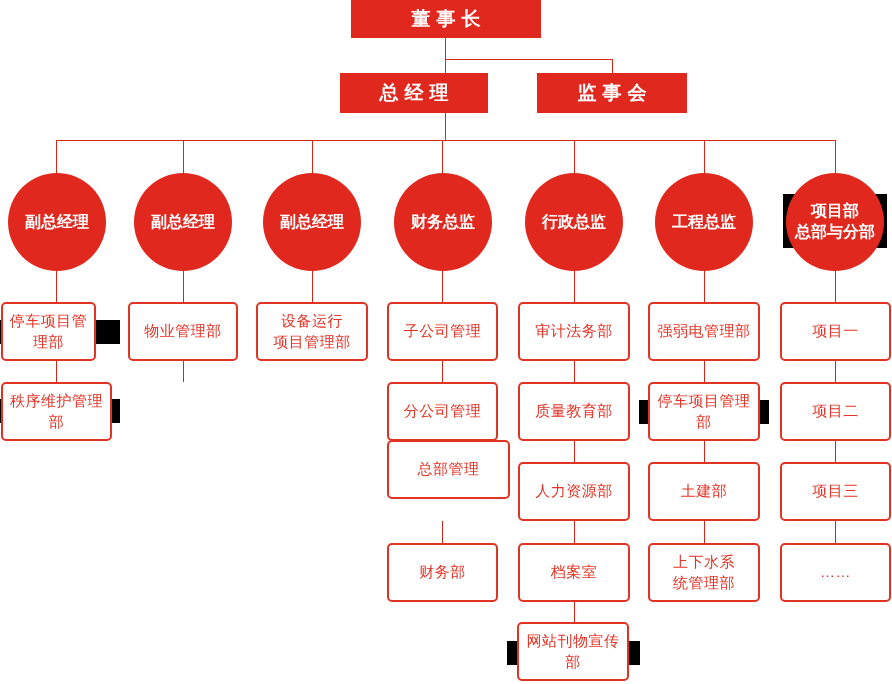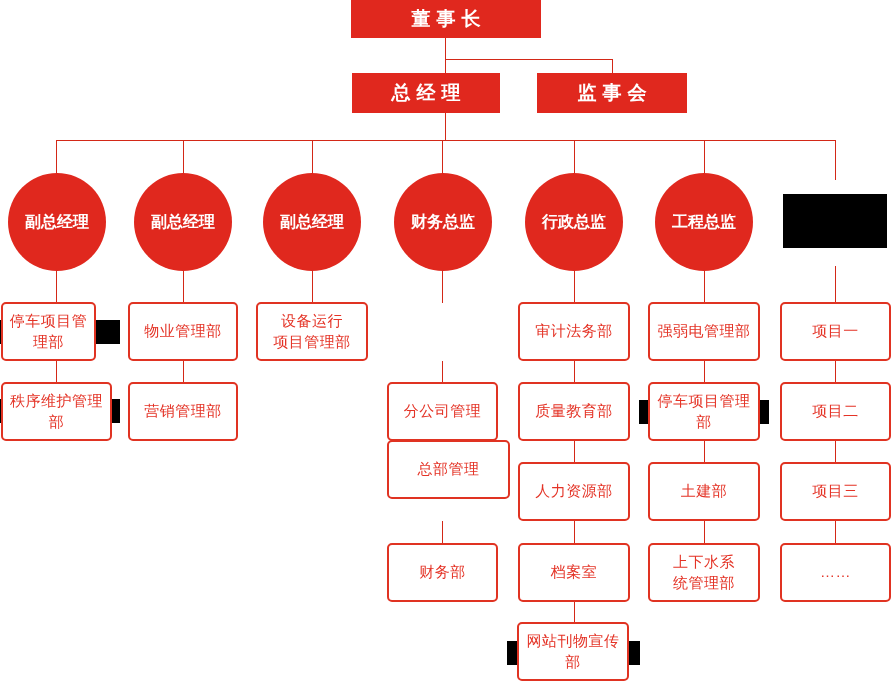--- a/index.html
+++ b/index.html
@@ -81,21 +81,21 @@
 
   <div class="mark" style="left:-7px;top:320px;width:127px;height:24px"></div>
   <div class="mark" style="left:-7px;top:399px;width:127px;height:24px"></div>
   <div class="mark" style="left:639px;top:400px;width:130px;height:24px"></div>
   <div class="mark" style="left:507px;top:641px;width:133px;height:24px"></div>
   <div class="mark" style="left:783px;top:194px;width:104px;height:54px"></div>
 
   <div class="topbox" style="left:351px;top:0;width:190px;height:38px">
     <span>董事长</span>
   </div>
-  <div class="topbox" style="left:352px;top:73px;width:148px;height:40px">
+  <div class="topbox" style="left:340px;top:73px;width:148px;height:40px">
     <span>总经理</span>
   </div>
   <div class="topbox" style="left:537px;top:73px;width:150px;height:40px">
     <span>监事会</span>
   </div>
 
   <div class="circle" style="left:8px;top:173px">
     <span>副总经理</span>
   </div>
   <div class="circle" style="left:134px;top:173px">
@@ -106,40 +106,44 @@
   </div>
   <div class="circle" style="left:394px;top:173px">
     <span>财务总监</span>
   </div>
   <div class="circle" style="left:525px;top:173px">
     <span>行政总监</span>
   </div>
   <div class="circle" style="left:655px;top:173px">
     <span>工程总监</span>
   </div>
+  <div class="circle" style="left:786px;top:173px">
+    <span>项目部
+总部与分部</span>
+  </div>
 
   <div class="box" style="left:1px;top:302px;width:95px">
     <span>停车项目管理部</span>
   </div>
   <div class="box" style="left:1px;top:382px;width:111px">
     <span>秩序维护管理部</span>
   </div>
 
   <div class="box" style="left:128px;top:302px;width:110px">
     <span>物业管理部</span>
   </div>
-  <div class="box" style="left:128px;top:382px;width:110px">
-    <span>营销管理部</span>
-  </div>
 
   <div class="box" style="left:256px;top:302px;width:112px">
     <span>设备运行
 项目管理部</span>
   </div>
 
+  <div class="box" style="left:387px;top:302px;width:111px">
+    <span>子公司管理</span>
+  </div>
   <div class="box" style="left:387px;top:382px;width:111px">
     <span>分公司管理</span>
   </div>
   <div class="box" style="left:387px;top:440px;width:123px">
     <span>总部管理</span>
   </div>
   <div class="box" style="left:387px;top:543px;width:111px">
     <span>财务部</span>
   </div>
 

